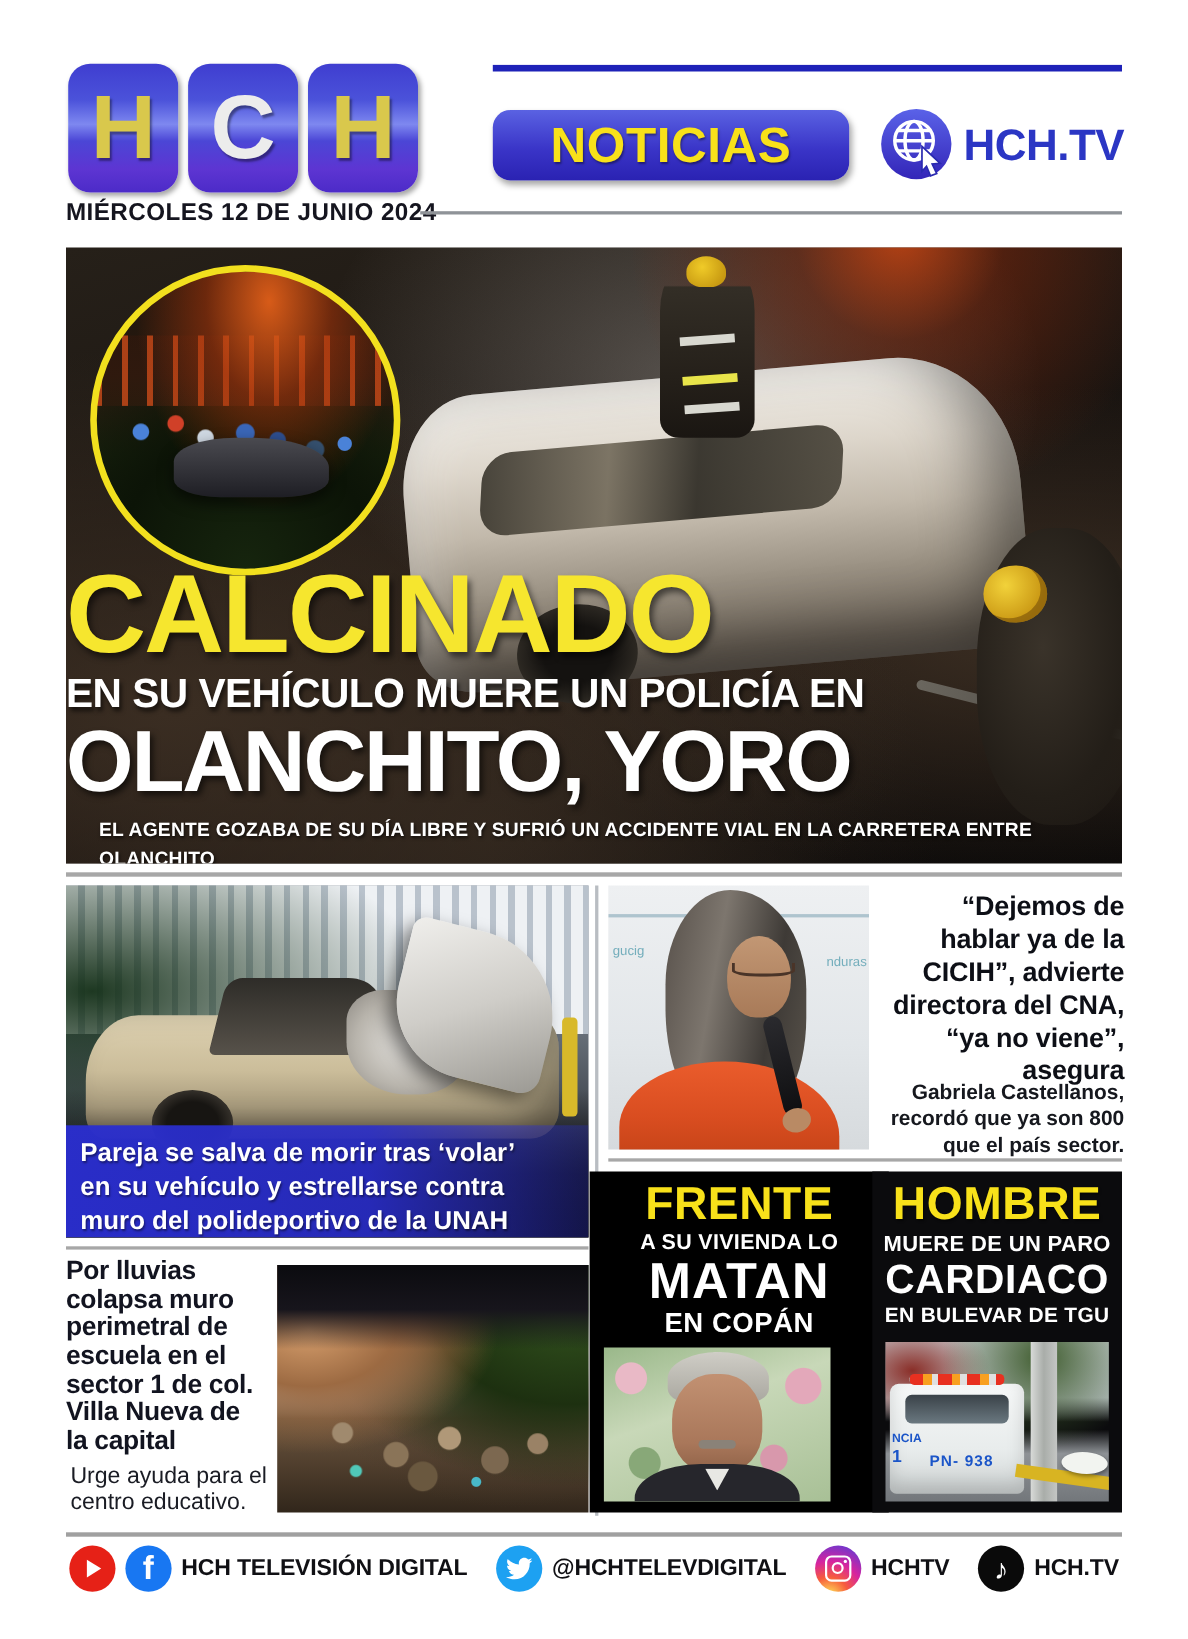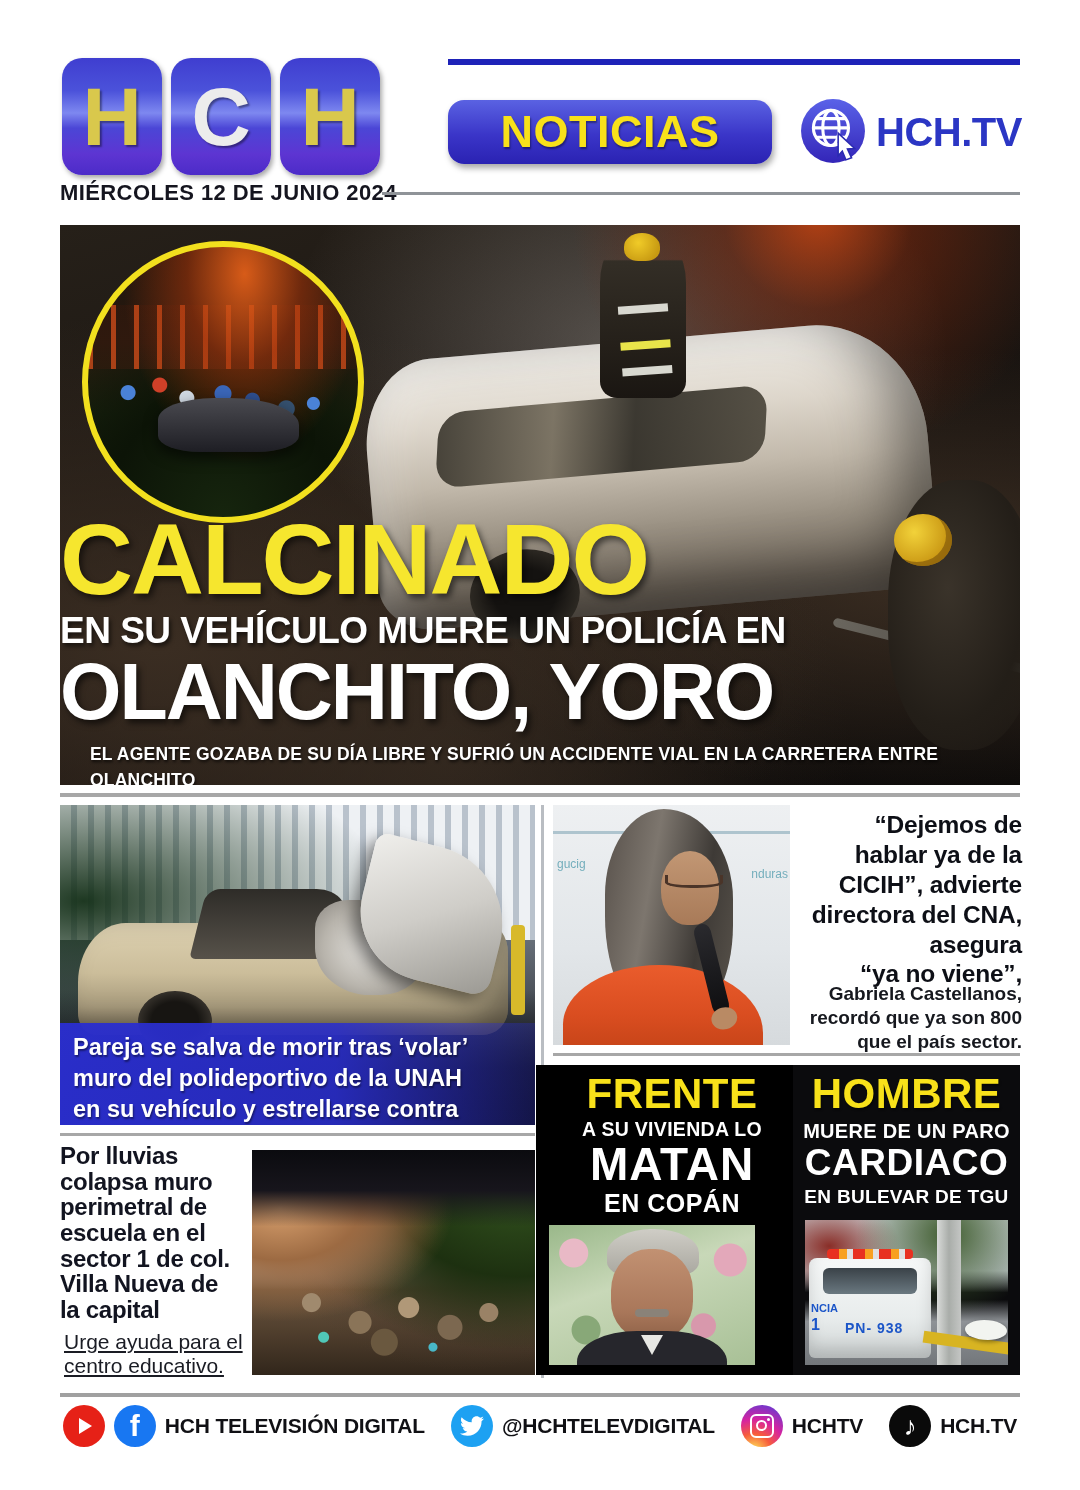--- a/index.html
+++ b/index.html
@@ -122,21 +122,21 @@
   .unah-cap { position:absolute; left:0; top:218px; width:100%; height:102px; box-sizing:border-box;
     background:linear-gradient(90deg, rgba(42,46,206,.97) 0%, rgba(42,46,206,.88) 58%, rgba(42,46,206,.30) 100%);
     color:#fff; font-weight:800; font-size:23.5px; line-height:1.32; padding:9px 13px;
     text-shadow:1px 2px 2px rgba(0,0,0,.45); }
   .left-rule { position:absolute; left:60px; top:1133px; width:475px; height:3px; background:#a7a7a7; }
 
   
   .school-headline { position:absolute; left:60px; top:1143px; width:196px; font-size:24px; font-weight:800;
     line-height:1.07; color:#121420; letter-spacing:-.3px; }
   .school-sub { position:absolute; left:64px; top:1330px; width:196px; font-size:21px; font-weight:500;
-    line-height:1.16; color:#1a1c24;text-decoration:underline; }
+    line-height:1.16; color:#1a1c24; }
   .photo-school { position:absolute; left:252px; top:1150px; width:283px; height:225px; overflow:hidden;
     background:
       linear-gradient(180deg,#0b0b0f 0%,#17151c 18%, rgba(23,21,28,0) 34%),
       radial-gradient(ellipse at 10% 26%, #d79f6d 0%, #9c6a42 22%, rgba(156,106,66,0) 48%),
       radial-gradient(ellipse at 30% 20%, #6e4a30 0%, rgba(110,74,48,0) 40%),
       radial-gradient(ellipse at 94% 16%, #33541f 0%, #1d3010 34%, rgba(29,48,16,0) 62%),
       radial-gradient(ellipse at 75% 55%, #4a3a2c 0%, rgba(74,58,44,0) 55%),
       linear-gradient(180deg, rgba(49,38,27,0) 42%, #6b563f 62%, #4e3d2c 82%, #31261b 100%); }
   .photo-school::before { content:""; position:absolute; left:8%; top:50%; width:86%; height:44%;
     background:
@@ -317,22 +317,22 @@
   </div>
   <div class="hero-rule"></div>
 
   <div class="photo-unah">
     <div class="unah-car"></div>
     <div class="unah-smash"></div>
     <div class="unah-hood"></div>
     <div class="unah-pole"></div>
     <div class="unah-cap">
       <div>Pareja se salva de morir tras ‘volar’</div>
+      <div>en su vehículo y estrellarse contra</div>
       <div>muro del polideportivo de la UNAH</div>
-      <div>en su vehículo y estrellarse contra</div>
     </div>
   </div>
   <div class="left-rule"></div>
 
   <div class="school-headline">
     <div>Por lluvias</div>
     <div>colapsa muro</div>
     <div>perimetral de</div>
     <div>escuela en el</div>
     <div>sector 1 de col.</div>
@@ -354,22 +354,22 @@
     <div class="cna-face"></div>
     <div class="cna-glasses"></div>
     <div class="cna-blazer"></div>
     <div class="cna-mic"></div>
   </div>
   <div class="cna-headline">
     <div>“Dejemos de</div>
     <div>hablar ya de la</div>
     <div>CICIH”, advierte</div>
     <div>directora del CNA,</div>
+    <div>“ya no viene”,</div>
     <div>asegura</div>
-    <div>“ya no viene”,</div>
   </div>
   <div class="cna-sub">
     <div>Gabriela Castellanos,</div>
     <div>recordó que ya son 800</div>
     <div>que el país sector.</div>
   </div>
   <div class="right-rule"></div>
 
   <div class="box box-copan">
     <div class="cp1 k-yellow">FRENTE</div>

